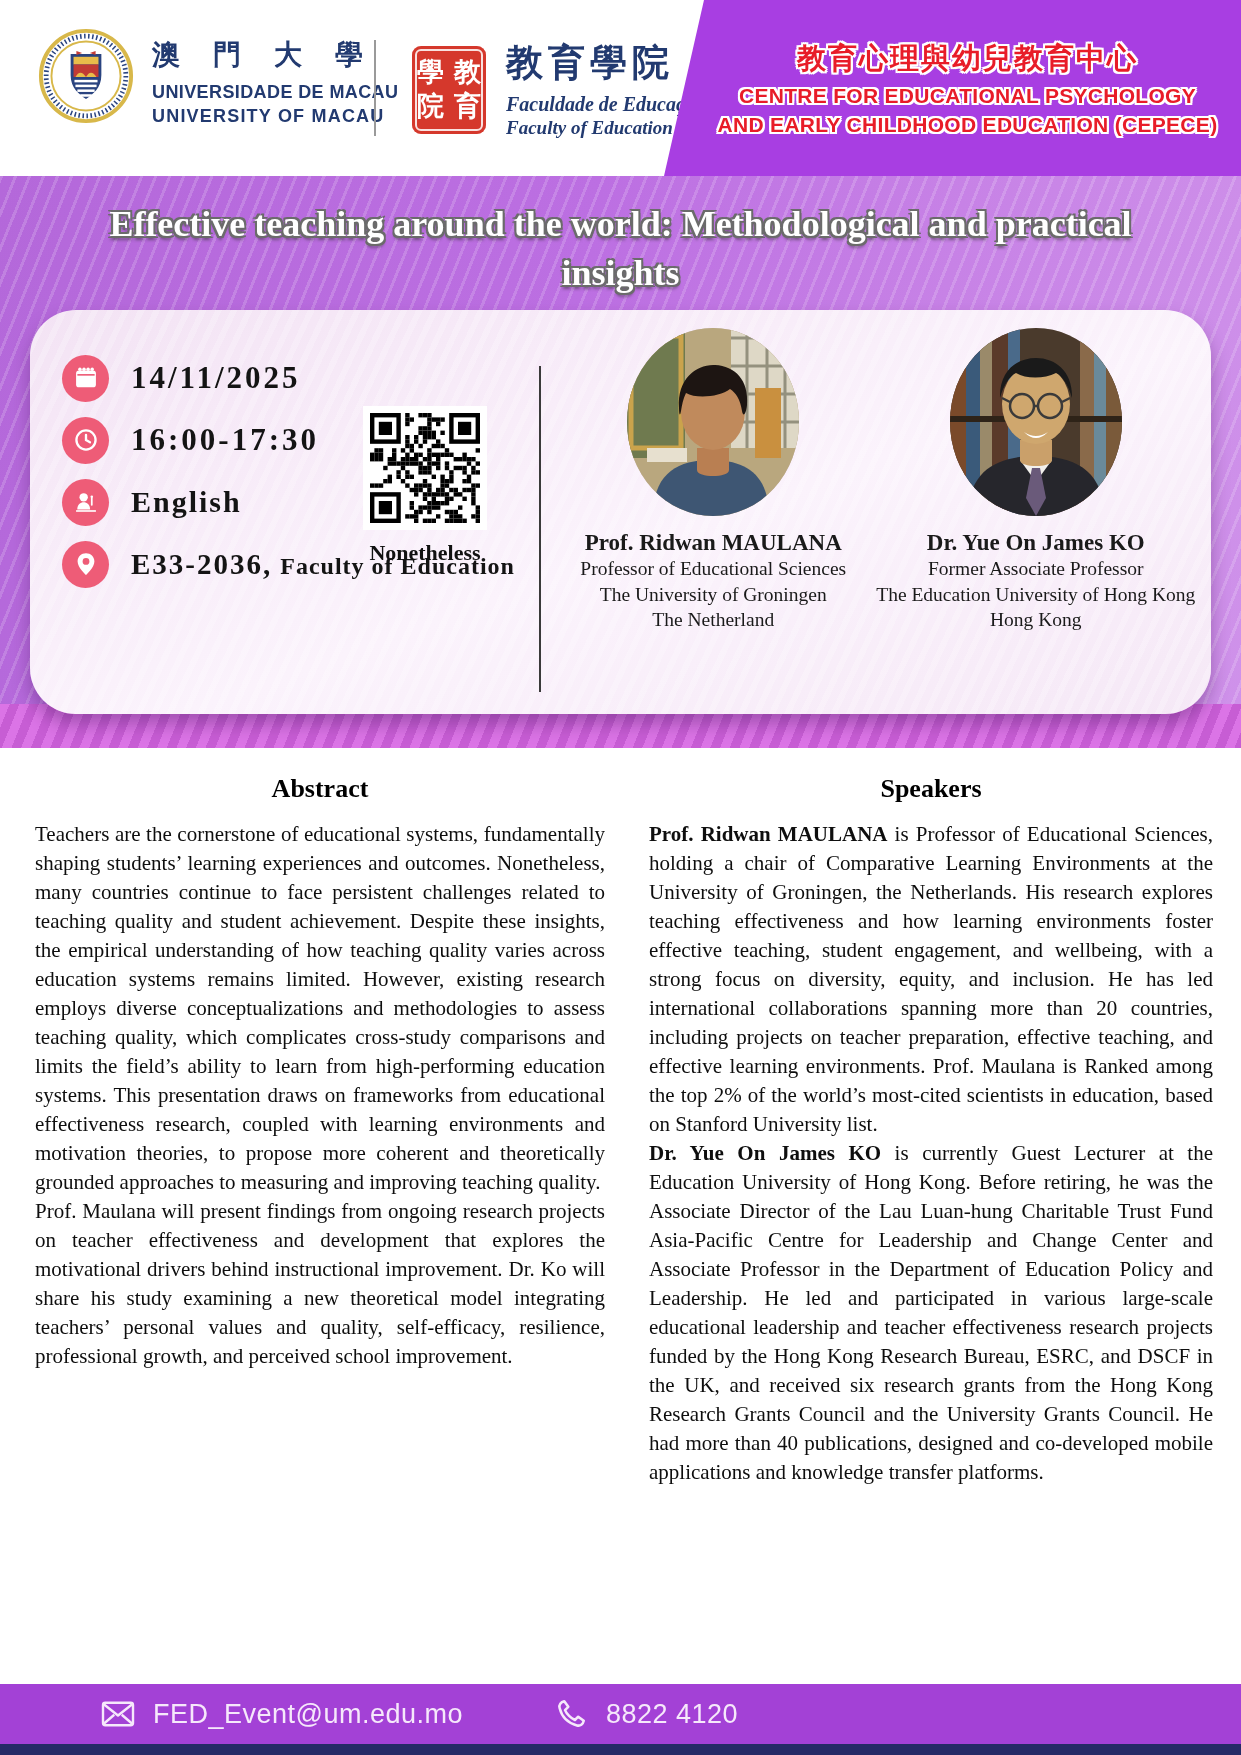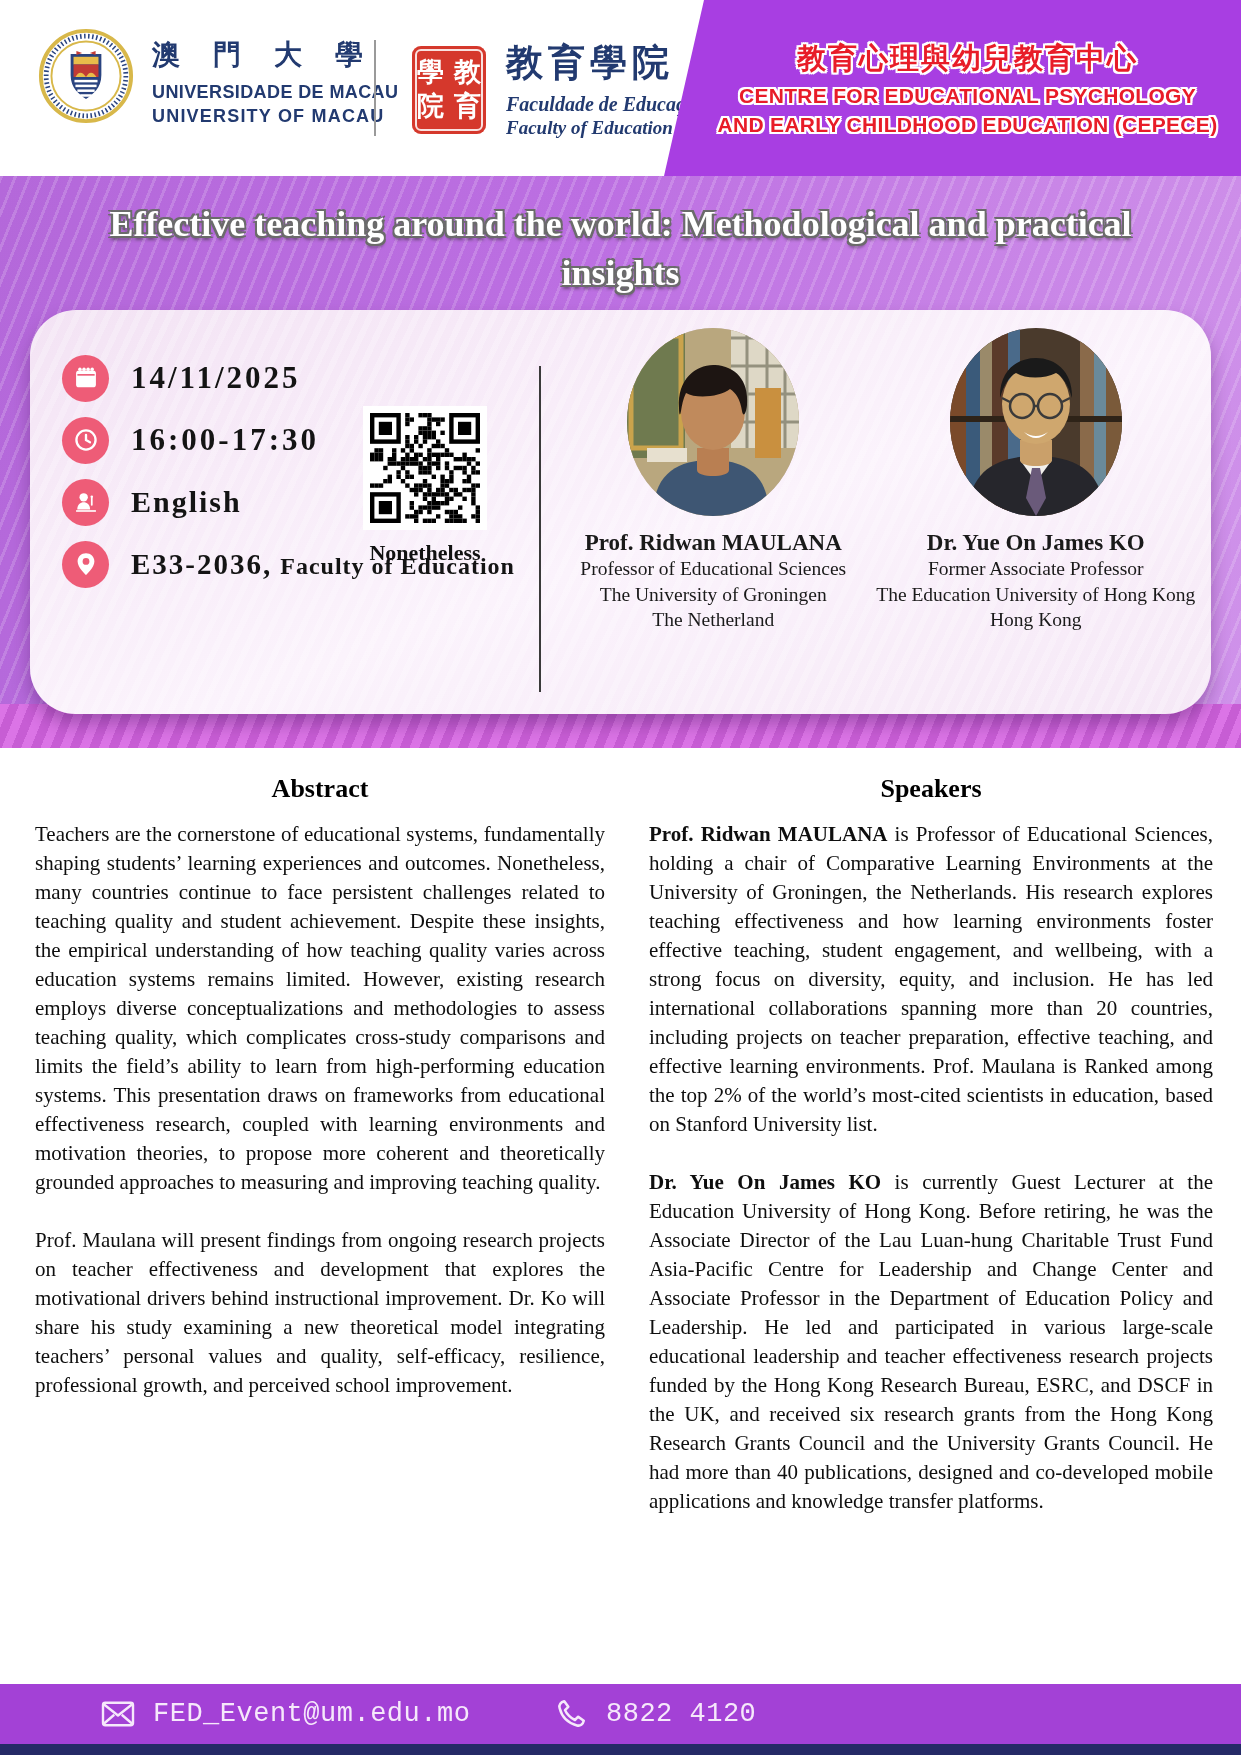--- a/index.html
+++ b/index.html
@@ -75,27 +75,27 @@
   .profile-name { margin-top:14px; font-weight:bold; font-size:23px; }
   .profile-line { font-size:19.5px; line-height:1.32; }
   .profile-line:first-of-type { margin-top:9px; }
 
   
   .body { display:flex; gap:44px; background:#fff; height:936px; padding:26px 28px 0 35px; }
   .col-left { flex:0 0 570px; }
   .col-right { flex:1; min-width:0; }
   .section-heading { text-align:center; font-size:26px; font-weight:bold; color:#000; margin-bottom:16px; }
   .body-text { font-size:21px; line-height:29px; text-align:justify; color:#0e0e0e; }
-  .body-text + .body-text { margin-top:29px; }
+  .body-text + .body-text { }
   .body-text b { font-weight:bold; }
 
   
   .footer { position:relative; height:60px; background:#a341d6; font-family:"Liberation Sans",sans-serif; }
   .f-group { position:absolute; top:0; height:100%; display:flex; align-items:center; gap:17px;
-    color:#f6e8fb; font-size:27px; letter-spacing:.5px;font-family:Liberation Mono, monospace; }
+    color:#f6e8fb; font-size:27px; letter-spacing:.5px; }
   .f-group svg { width:36px; height:36px; }
   .f-email { left:100px; } .f-phone { left:553px; } .f-web { left:812px; }
   .bottom-strip { height:11px; background:#252a66; }
 </style>
 </head>
 <body>
 
 <div class="poster">
 
   <div class="header">

